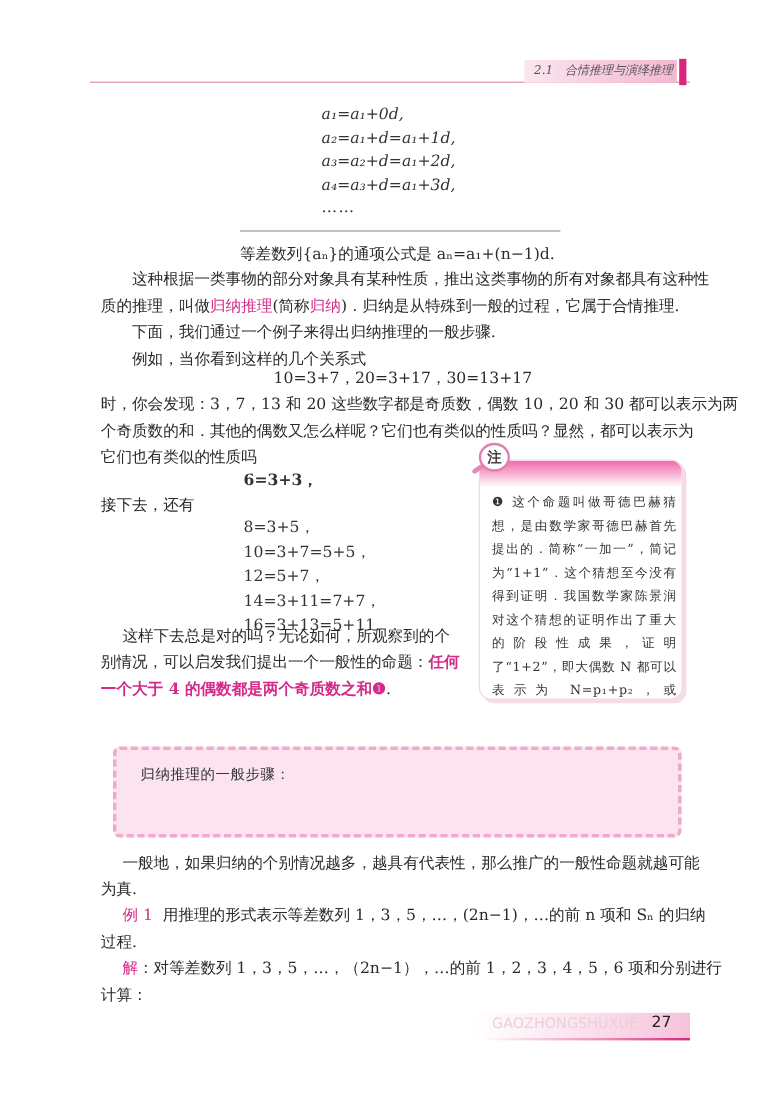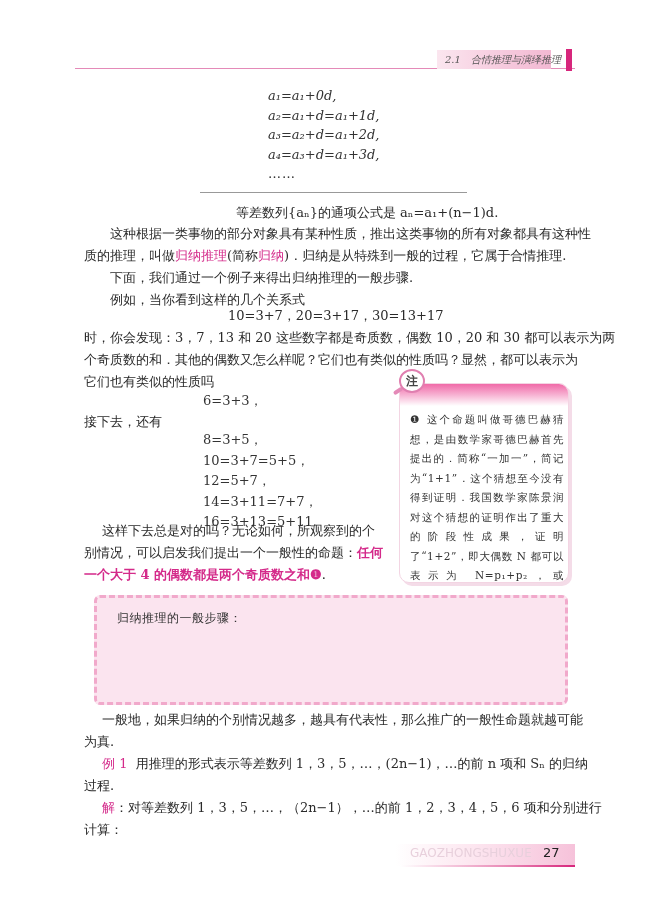--- a/index.html
+++ b/index.html
@@ -1,21 +1,21 @@
 <!DOCTYPE html>
 <html><head>
 <meta charset="utf-8">
 <style>
   * { box-sizing: border-box; margin: 0; padding: 0; }
   html, body { width: 650px; height: 912px; background: #ffffff; overflow: hidden; }
   body { position: relative; font-family: "DejaVu Serif", "Liberation Serif", serif; color: #2a2a2a; font-size: 13px; }
 
   
   .header-line { position: absolute; left: 75px; top: 68px; width: 500px; height: 1px; background: #e48ab8; }
-  .header-tab { position: absolute; left: 437px; top: 50px; width: 114px; height: 19px;
+  .header-tab { position: absolute; left: 437px; top: 50px; width: 127px; height: 19px;
     background: linear-gradient(90deg, #fbe6ef 0%, #f6c9dd 60%, #f2b8d2 100%);
     font-size: 10px; color: #555; font-style: italic; line-height: 19px; padding-left: 8px; white-space: nowrap; }
   .header-bar { position: absolute; left: 566px; top: 49px; width: 6px; height: 22px; background: #d7267c; }
 
   
   .derivation { position: absolute; left: 268px; top: 86px; font-size: 13px; line-height: 19.5px; font-style: italic; color: #333; }
   .derivation .dots { font-style: normal; letter-spacing: 1px; }
   .rule { position: absolute; left: 200px; top: 192px; width: 267px; height: 1px; background: #999; }
 
   .p { position: absolute; font-size: 13px; line-height: 20px; color: #2a2a2a; white-space: nowrap; }
@@ -32,21 +32,21 @@
     box-shadow: 3px 3px 0 #f4dce8; overflow: hidden; }
   .note-top { position: absolute; left: 0; top: 0; width: 100%; height: 22px;
     background: linear-gradient(180deg, #f06aa8 0%, #f7b3d3 50%, #ffffff 100%); }
   .note-text { position: absolute; left: 10px; top: 26px; width: 154px; font-size: 10.5px; line-height: 19.5px; color: #333; white-space: normal; letter-spacing: 0.6px; text-align: justify; }
   .note-badge { position: absolute; left: 393px; top: 367px; width: 34px; height: 30px; }
   .note-badge .lens { position: absolute; left: 6px; top: 2px; width: 26px; height: 24px; border-radius: 50%;
     border: 2px solid #e07fb0; background: #fff; font-size: 12px; font-weight: bold; color: #444; text-align: center; line-height: 20px; }
   .note-badge .handle { position: absolute; left: 0px; top: 22px; width: 10px; height: 4px; background: #e48ab8; transform: rotate(-35deg); border-radius: 2px; }
 
   
-  .summary { position: absolute; left: 94px; top: 595px; width: 474px; height: 110px;
+  .summary { position: absolute; left: 94px; top: 622px; width: 474px; height: 76px;
     background: #fbe4ef; border-top: 3px dashed #f1a9cb; border-bottom: 3px dashed #f1a9cb;
     border-left: 3px dashed #f1a9cb; border-right: 3px dashed #f1a9cb; border-radius: 6px; }
   .summary .line { position: absolute; left: 20px; font-size: 12px; line-height: 20px; color: #333; white-space: nowrap; letter-spacing: 0.5px; }
   .summary .num { font-weight: bold; font-family: "DejaVu Sans", "Liberation Sans", sans-serif; }
 
   
   .footer-band { position: absolute; left: 395px; top: 844px; width: 180px; height: 22px;
     background: linear-gradient(90deg, #ffffff 0%, #fde8f1 40%, #f6c2da 100%); }
   .footer-underline { position: absolute; left: 400px; top: 865px; width: 175px; height: 2px;
     background: linear-gradient(90deg, #ffffff 0%, #e98bb7 60%, #d7267c 100%); }
@@ -61,34 +61,34 @@
 <div class="header-bar"></div>
 
 <div class="derivation">
   <div>a₁=a₁+0d,</div>
   <div>a₂=a₁+d=a₁+1d,</div>
   <div>a₃=a₂+d=a₁+2d,</div>
   <div>a₄=a₃+d=a₁+3d,</div>
   <div class="dots">……</div>
 </div>
 <div class="rule"></div>
-<div class="center-eq" style="left:200px; top:203px;margin-left:36px;">等差数列{aₙ}的通项公式是 aₙ=a₁+(n−1)d.</div>
+<div class="center-eq" style="left:200px; top:203px;">等差数列{aₙ}的通项公式是 aₙ=a₁+(n−1)d.</div>
 
 <div class="p" style="left:110px; top:224px;">这种根据一类事物的部分对象具有某种性质，推出这类事物的所有对象都具有这种性</div>
 <div class="p" style="left:84px; top:246px;">
   <span>质的推理，叫做</span><span class="hl">归纳推理</span><span>(简称</span><span class="hl">归纳</span><span>)．归纳是从特殊到一般的过程，它属于合情推理.</span>
 </div>
 <div class="p" style="left:110px; top:268px;">下面，我们通过一个例子来得出归纳推理的一般步骤.</div>
 <div class="p" style="left:110px; top:290px;">例如，当你看到这样的几个关系式</div>
 <div class="center-eq" style="left:228px; top:306px;">10=3+7，20=3+17，30=13+17</div>
 <div class="p" style="left:84px; top:328px;">时，你会发现：3，7，13 和 20 这些数字都是奇质数，偶数 10，20 和 30 都可以表示为两</div>
 <div class="p" style="left:84px; top:350px;">个奇质数的和．其他的偶数又怎么样呢？它们也有类似的性质吗？显然，都可以表示为</div>
 <div class="p" style="left:84px; top:372px;">它们也有类似的性质吗</div>
 
-<div class="eq-list" style="top:391px;">6=3+3，</div>
+<div class="eq-list" style="top:391px;font-weight:bold;">6=3+3，</div>
 <div class="p" style="left:84px; top:412px;">接下去，还有</div>
 <div class="eq-list" style="top:430px;">
   <div>8=3+5，</div>
   <div>10=3+7=5+5，</div>
   <div>12=5+7，</div>
   <div>14=3+11=7+7，</div>
   <div>16=3+13=5+11.</div>
 </div>
 
 <div class="p" style="left:102px; top:521px;">这样下去总是对的吗？无论如何，所观察到的个</div>

